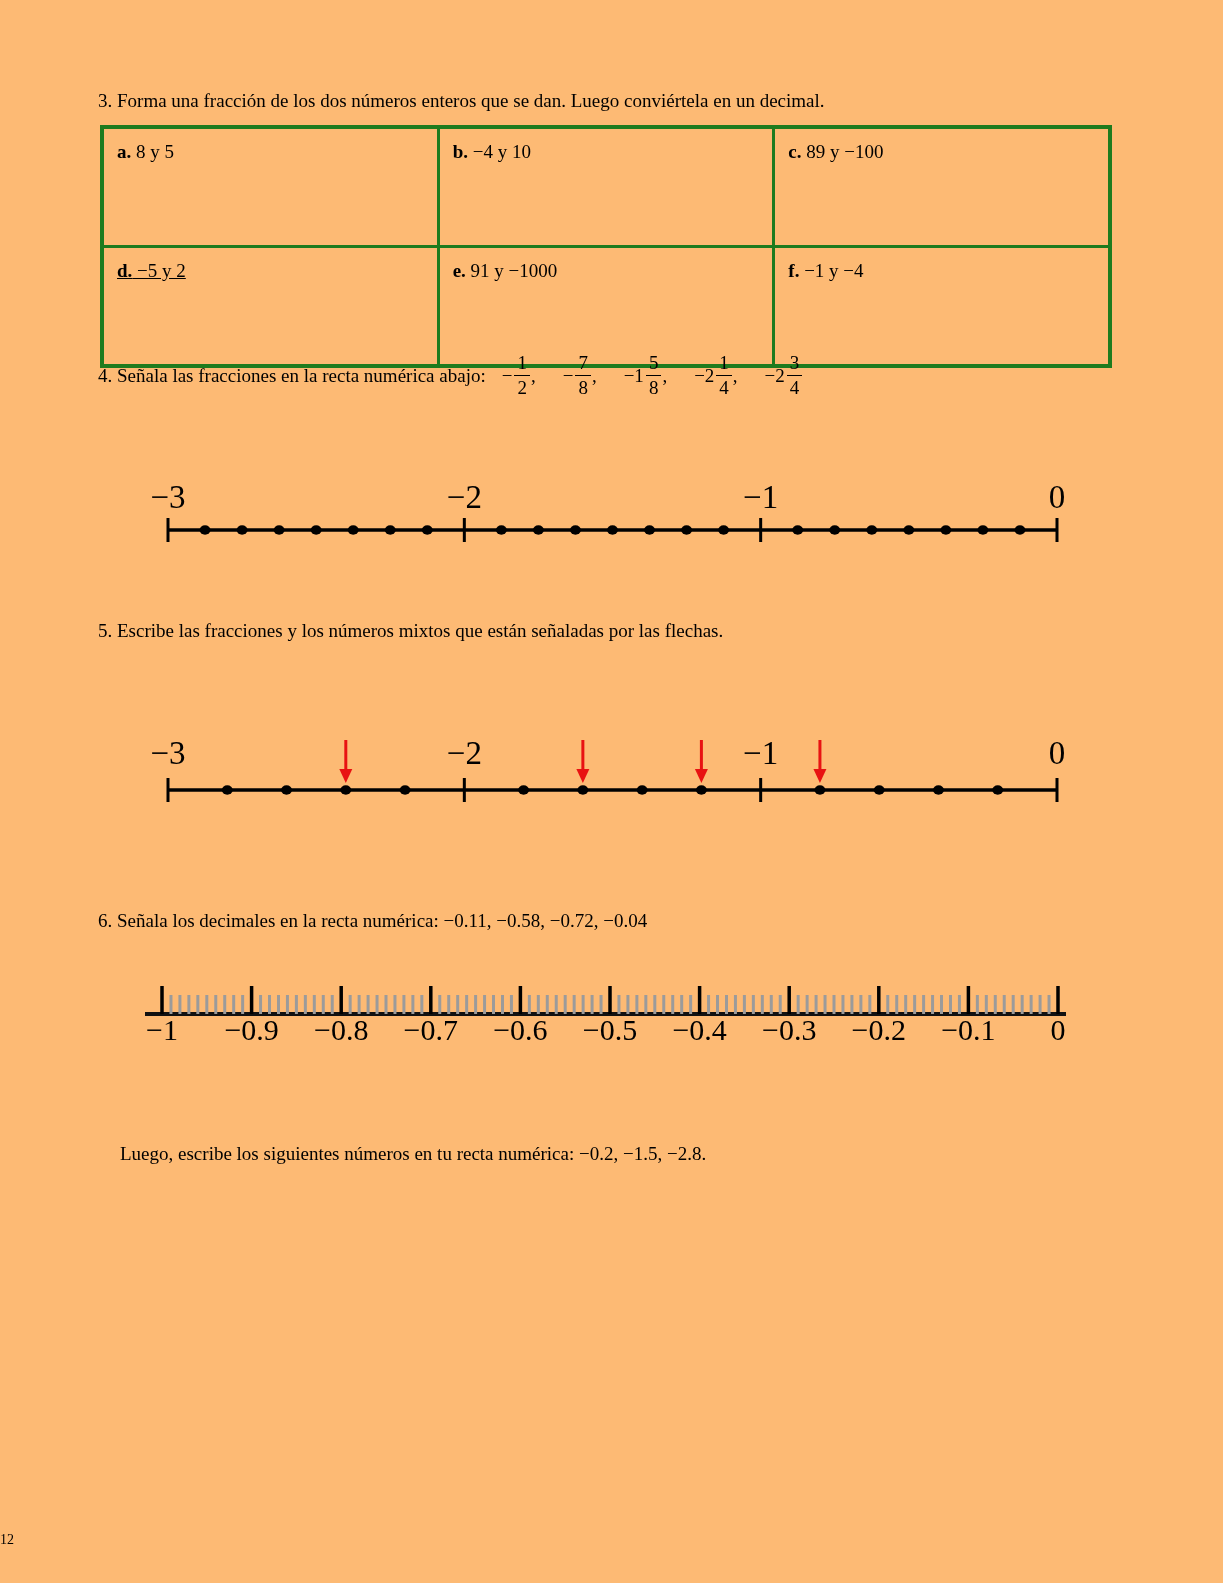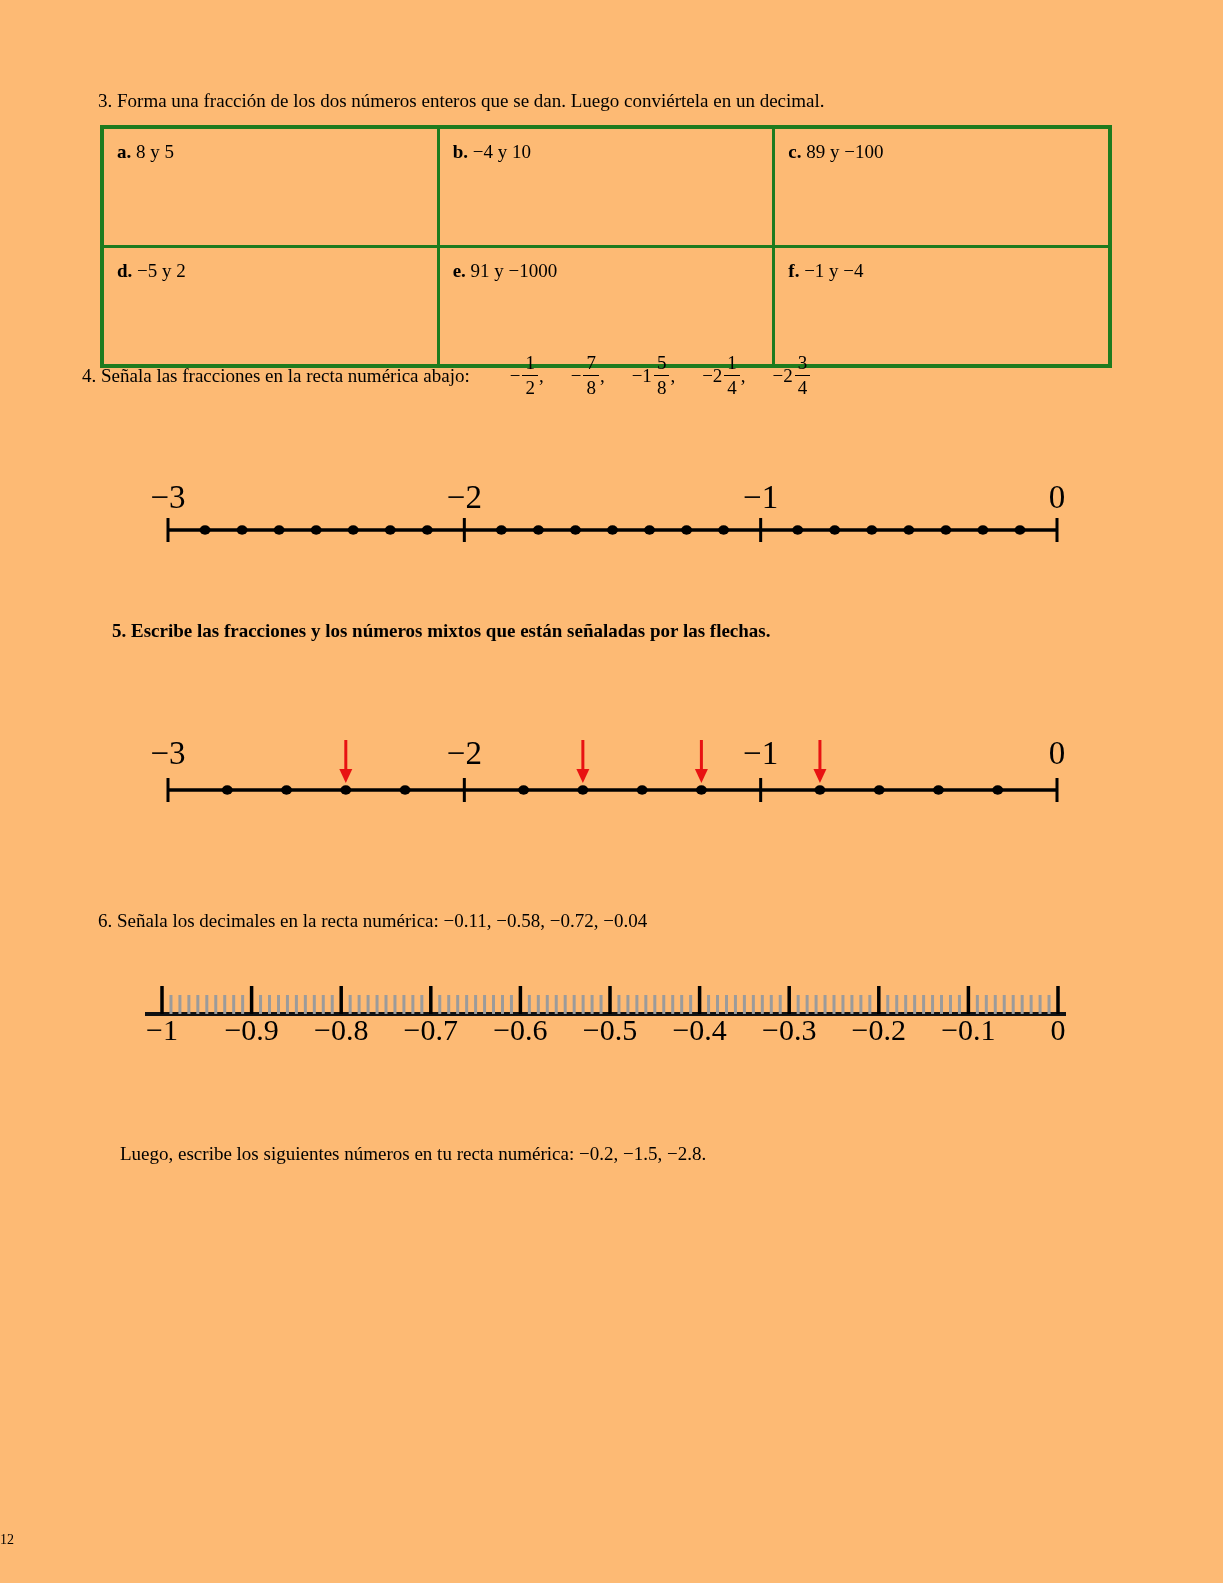--- a/index.html
+++ b/index.html
@@ -29,27 +29,26 @@
     width:33.33%;
     height:92px;
     vertical-align:top;
     padding:12px 13px;
     font-size:19px;
   }
   .cell-label{font-weight:bold;}
   
   .p4row{
     position:absolute;
-    left:82px;top:340px;
+    left:98px;top:340px;
     height:72px;
     display:flex;
     align-items:center;
     font-size:19px;
     white-space:nowrap;
-    gap:24px;
   }
   .fractions{
     display:inline-flex;
     align-items:center;
     margin-left:16px;
   }
   .fgroup{
     display:inline-flex;
     align-items:center;
     margin-right:27px;
@@ -83,21 +82,21 @@
   <div class="ptext" style="left:98px;top:88px;">3. Forma una fracción de los dos números enteros que se dan. Luego conviértela en un decimal.</div>
 
   <table class="gtable" id="p3table" style="border: 4px solid rgb(30, 123, 30);">
     <tbody id="p3tbody">
         <tr>
           <td style="border: 3px solid rgb(30, 123, 30);"><span class="cell-label">a.</span> 8 y 5</td>
           <td style="border: 3px solid rgb(30, 123, 30);"><span class="cell-label">b.</span> −4 y 10</td>
           <td style="border: 3px solid rgb(30, 123, 30);"><span class="cell-label">c.</span> 89 y −100</td>
         </tr>
         <tr>
-          <td style="border: 3px solid rgb(30, 123, 30);"><span class="cell-label">d.</span> −5 y 2</td>
+          <td style="border: 3px solid rgb(30, 123, 30); text-decoration: underline;"><span class="cell-label">d.</span> −5 y 2</td>
           <td style="border: 3px solid rgb(30, 123, 30);"><span class="cell-label">e.</span> 91 y −1000</td>
           <td style="border: 3px solid rgb(30, 123, 30);"><span class="cell-label">f.</span> −1 y −4</td>
         </tr>
       </tbody>
   </table>
 
   <div class="p4row">
     <span>4. Señala las fracciones en la recta numérica abajo:</span>
     <span class="fractions" id="fractions">
         <span class="fgroup">
@@ -168,21 +167,21 @@
       <ellipse cx="598.625" cy="68" rx="5.5" ry="4.7" fill="#000"></ellipse>
       <ellipse cx="672.7083333333333" cy="68" rx="5.5" ry="4.7" fill="#000"></ellipse>
       <ellipse cx="709.75" cy="68" rx="5.5" ry="4.7" fill="#000"></ellipse>
       <ellipse cx="746.7916666666666" cy="68" rx="5.5" ry="4.7" fill="#000"></ellipse>
       <ellipse cx="783.8333333333333" cy="68" rx="5.5" ry="4.7" fill="#000"></ellipse>
       <ellipse cx="820.875" cy="68" rx="5.5" ry="4.7" fill="#000"></ellipse>
       <ellipse cx="857.9166666666666" cy="68" rx="5.5" ry="4.7" fill="#000"></ellipse>
       <ellipse cx="894.9583333333333" cy="68" rx="5.5" ry="4.7" fill="#000"></ellipse>
     </svg>
 
-  <div class="ptext" style="left:112px;top:618px;font-weight:bold;">5. Escribe las fracciones y los números mixtos que están señaladas por las flechas.</div>
+  <div class="ptext" style="left:98px;top:618px;">5. Escribe las fracciones y los números mixtos que están señaladas por las flechas.</div>
 
   <svg id="nl2" style="left:125px;top:708px;" width="985" height="102">
       <line x1="43" y1="82" x2="932" y2="82" stroke="#000" stroke-width="3.5"></line>
       <line x1="43" y1="70" x2="43" y2="94" stroke="#000" stroke-width="3"></line>
       <text x="43" y="56" text-anchor="middle" font-size="33">−3</text>
       <line x1="339.3333333333333" y1="70" x2="339.3333333333333" y2="94" stroke="#000" stroke-width="3"></line>
       <text x="339.3333333333333" y="56" text-anchor="middle" font-size="33">−2</text>
       <line x1="635.6666666666666" y1="70" x2="635.6666666666666" y2="94" stroke="#000" stroke-width="3"></line>
       <text x="635.6666666666666" y="56" text-anchor="middle" font-size="33">−1</text>
       <line x1="932" y1="70" x2="932" y2="94" stroke="#000" stroke-width="3"></line>

